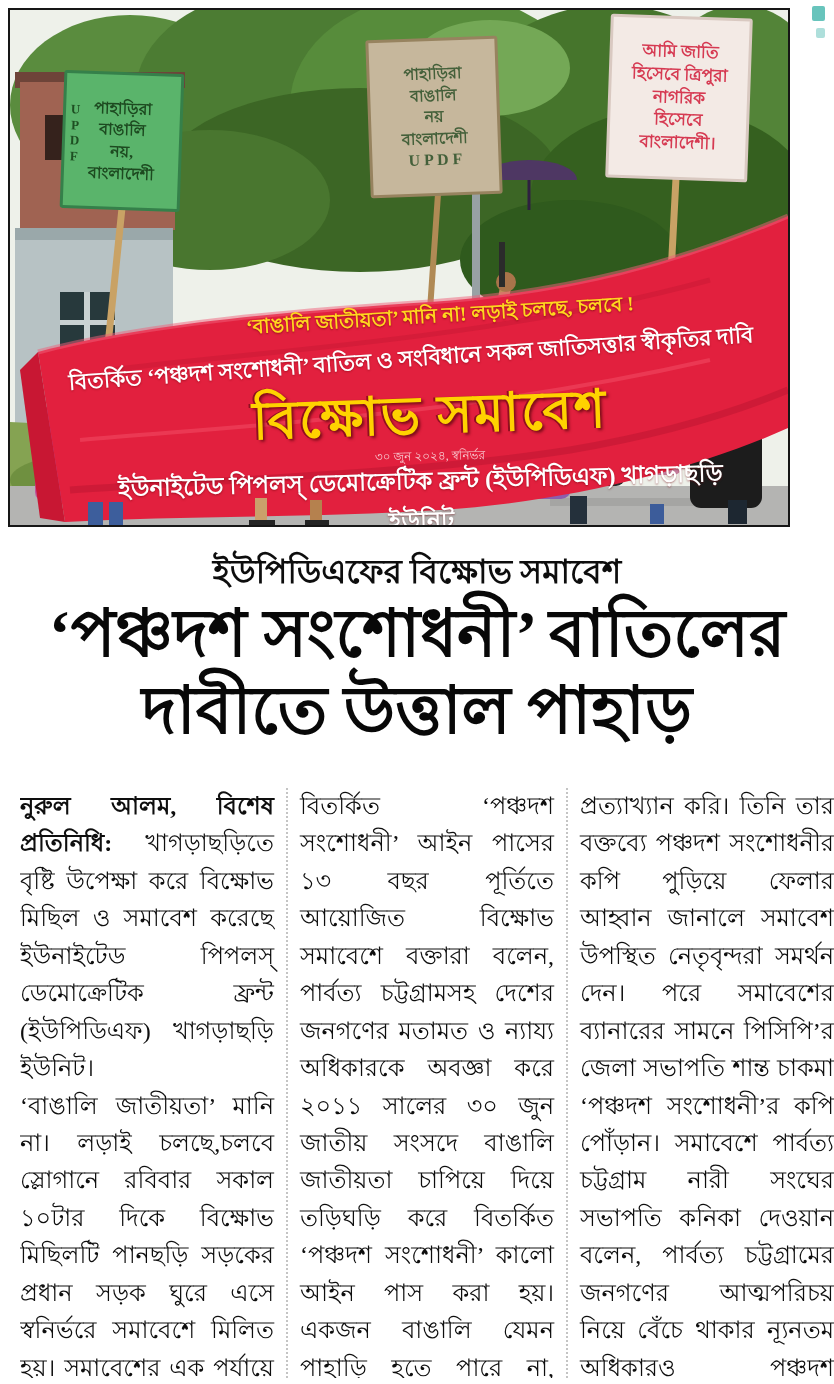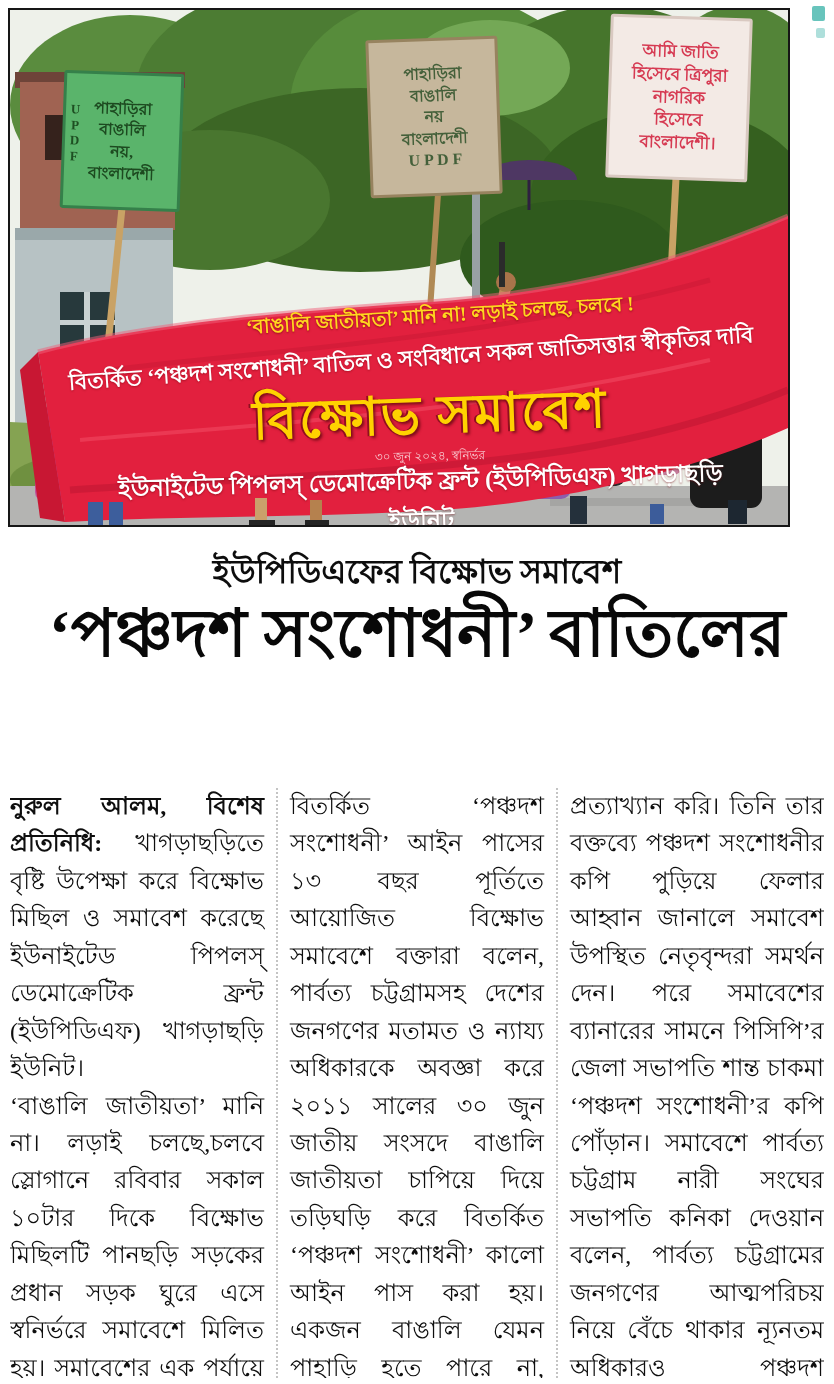--- a/index.html
+++ b/index.html
@@ -60,21 +60,21 @@
     position:absolute;left:0;top:546px;width:834px;text-align:center;
     font-size:33px;font-weight:bold;color:#0d0d0d;
   }
   .headline{
     position:absolute;left:0;top:596px;width:834px;text-align:center;
     font-size:66px;font-weight:bold;line-height:1.16;color:#080808;margin:0;
   }
   .headline span{display:block;}
   
   .columns{
-    position:absolute;left:10px;top:788px;width:814px;height:590px;
+    position:absolute;left:20px;top:788px;width:814px;height:590px;
     display:flex;overflow:hidden;
   }
   .col{
     flex:1 1 0;font-size:24px;line-height:1.56;text-align:justify;
     color:#0e0e0e;
   }
   .col + .col{border-left:2px dotted #c4c4c4;padding-left:12px;margin-left:12px;}
   .col p{margin:0;}
   .byline{font-weight:bold;}
 </style>
@@ -295,20 +295,21 @@
   <div class="banner-text bt5">ইউনাইটেড পিপলস্ ডেমোক্রেটিক ফ্রন্ট (ইউপিডিএফ) খাগড়াছড়ি ইউনিট</div>
 </div>
 
 <div class="edge-mark m1"></div>
 <div class="edge-mark m2"></div>
 
 <div class="caption">ইউপিডিএফের বিক্ষোভ সমাবেশ</div>
 
 <h1 class="headline">
   <span>‘পঞ্চদশ সংশোধনী’ বাতিলের</span>
+  <span>দাবীতে উত্তাল পাহাড়</span>
 </h1>
 
 <div class="columns">
   <div class="col">
     <p class="para"><b class="byline">নুরুল আলম, বিশেষ প্রতিনিধি:</b> <span>খাগড়াছড়িতে বৃষ্টি উপেক্ষা করে বিক্ষোভ মিছিল ও সমাবেশ করেছে ইউনাইটেড পিপলস্ ডেমোক্রেটিক ফ্রন্ট (ইউপিডিএফ) খাগড়াছড়ি ইউনিট।</span></p>
     <p class="para">‘বাঙালি জাতীয়তা’ মানি না। লড়াই চলছে,চলবে স্লোগানে রবিবার সকাল ১০টার দিকে বিক্ষোভ মিছিলটি পানছড়ি সড়কের প্রধান সড়ক ঘুরে এসে স্বনির্ভরে সমাবেশে মিলিত হয়। সমাবেশের এক পর্যায়ে পঞ্চদশ সংশোধনীর কপি আগুণে পুঁড়িয়ে প্রতিবাদ জানান বিক্ষোভকারীরা।</p>
 
   </div>
   <div class="col">
     <p class="para">বিতর্কিত ‘পঞ্চদশ সংশোধনী’ আইন পাসের ১৩ বছর পূর্তিতে আয়োজিত বিক্ষোভ সমাবেশে বক্তারা বলেন, পার্বত্য চট্টগ্রামসহ দেশের জনগণের মতামত ও ন্যায্য অধিকারকে অবজ্ঞা করে ২০১১ সালের ৩০ জুন জাতীয় সংসদে বাঙালি জাতীয়তা চাপিয়ে দিয়ে তড়িঘড়ি করে বিতর্কিত ‘পঞ্চদশ সংশোধনী’ কালো আইন পাস করা হয়। একজন বাঙালি যেমন পাহাড়ি হতে পারে না, তেমনি একজন পাহাড়ি কখনো বাঙালি হতে পারে না। আমরা নিজ নিজ জাতিগত পরিচয় নিয়ে বেঁচে থাকতে চাই। এই জাতিগত পরিচয় দেওয়ার অধিকার যে সংবিধান কেড়ে নেয় সেই সংবিধান আইন আমরা</p>

